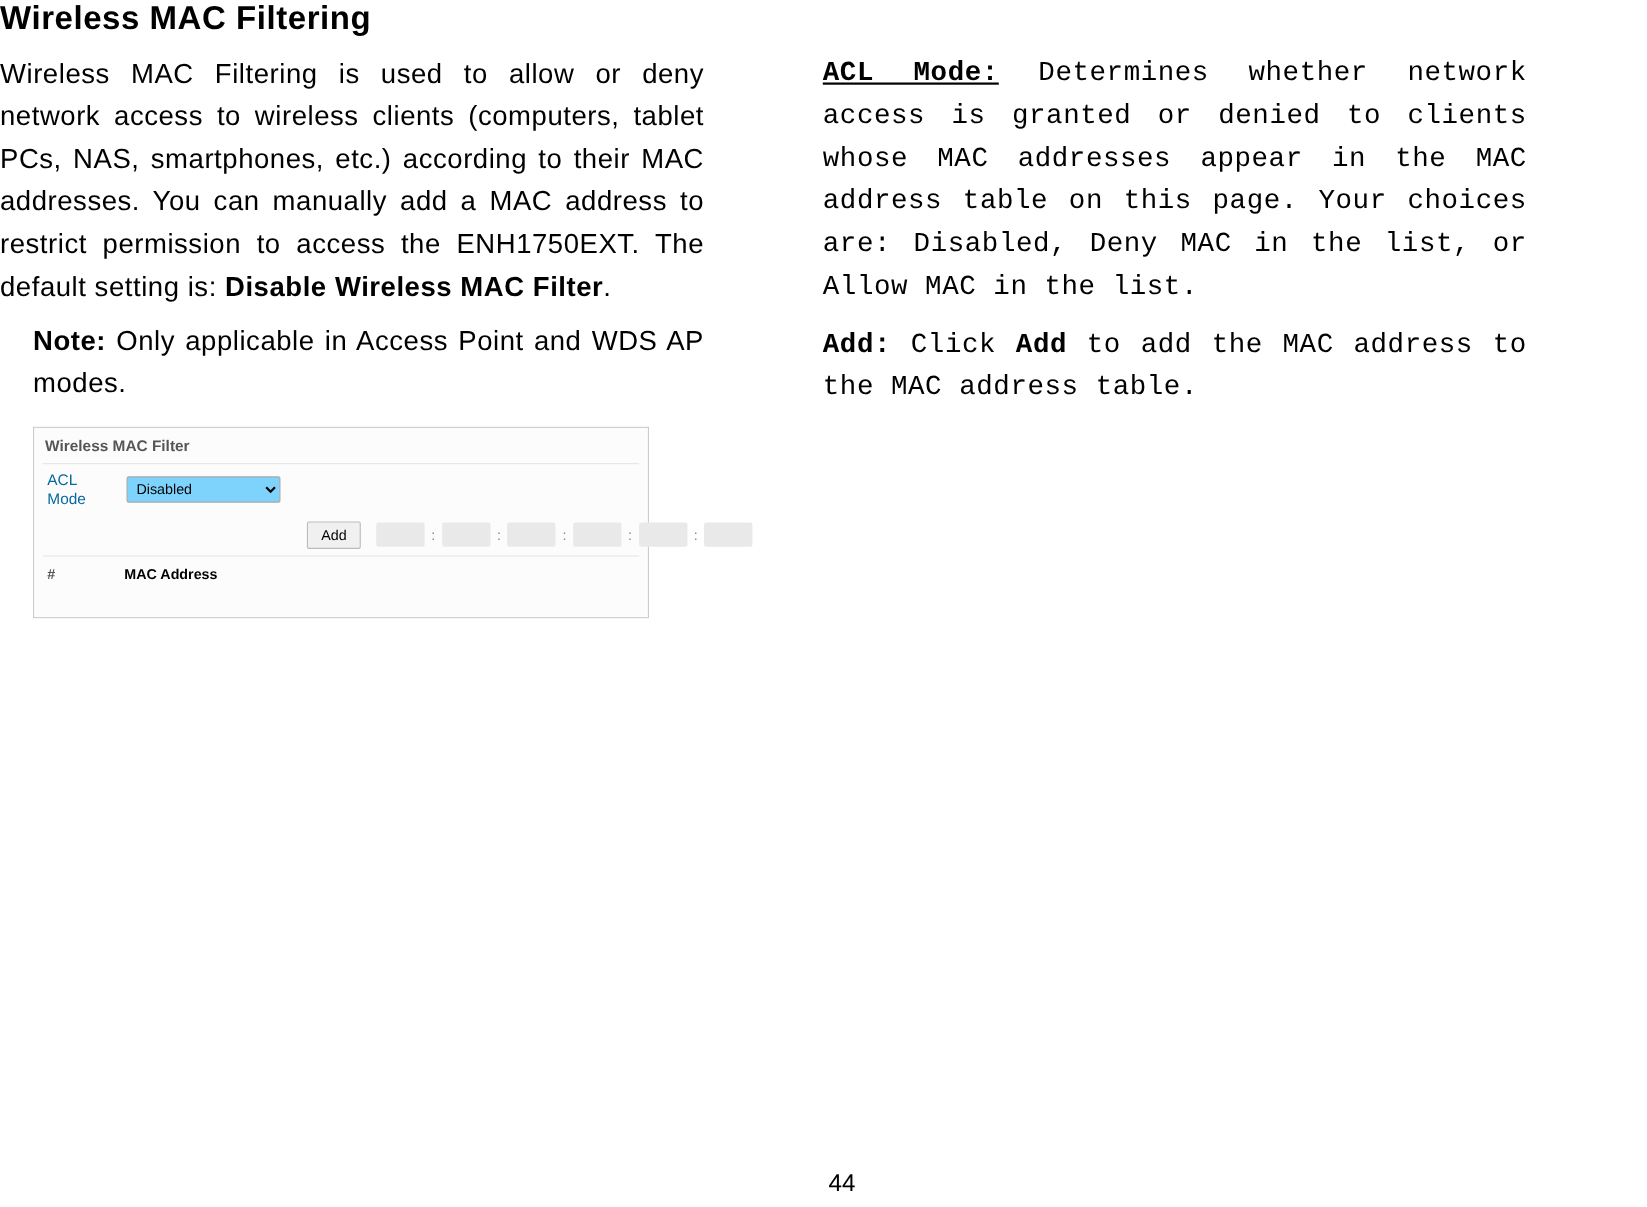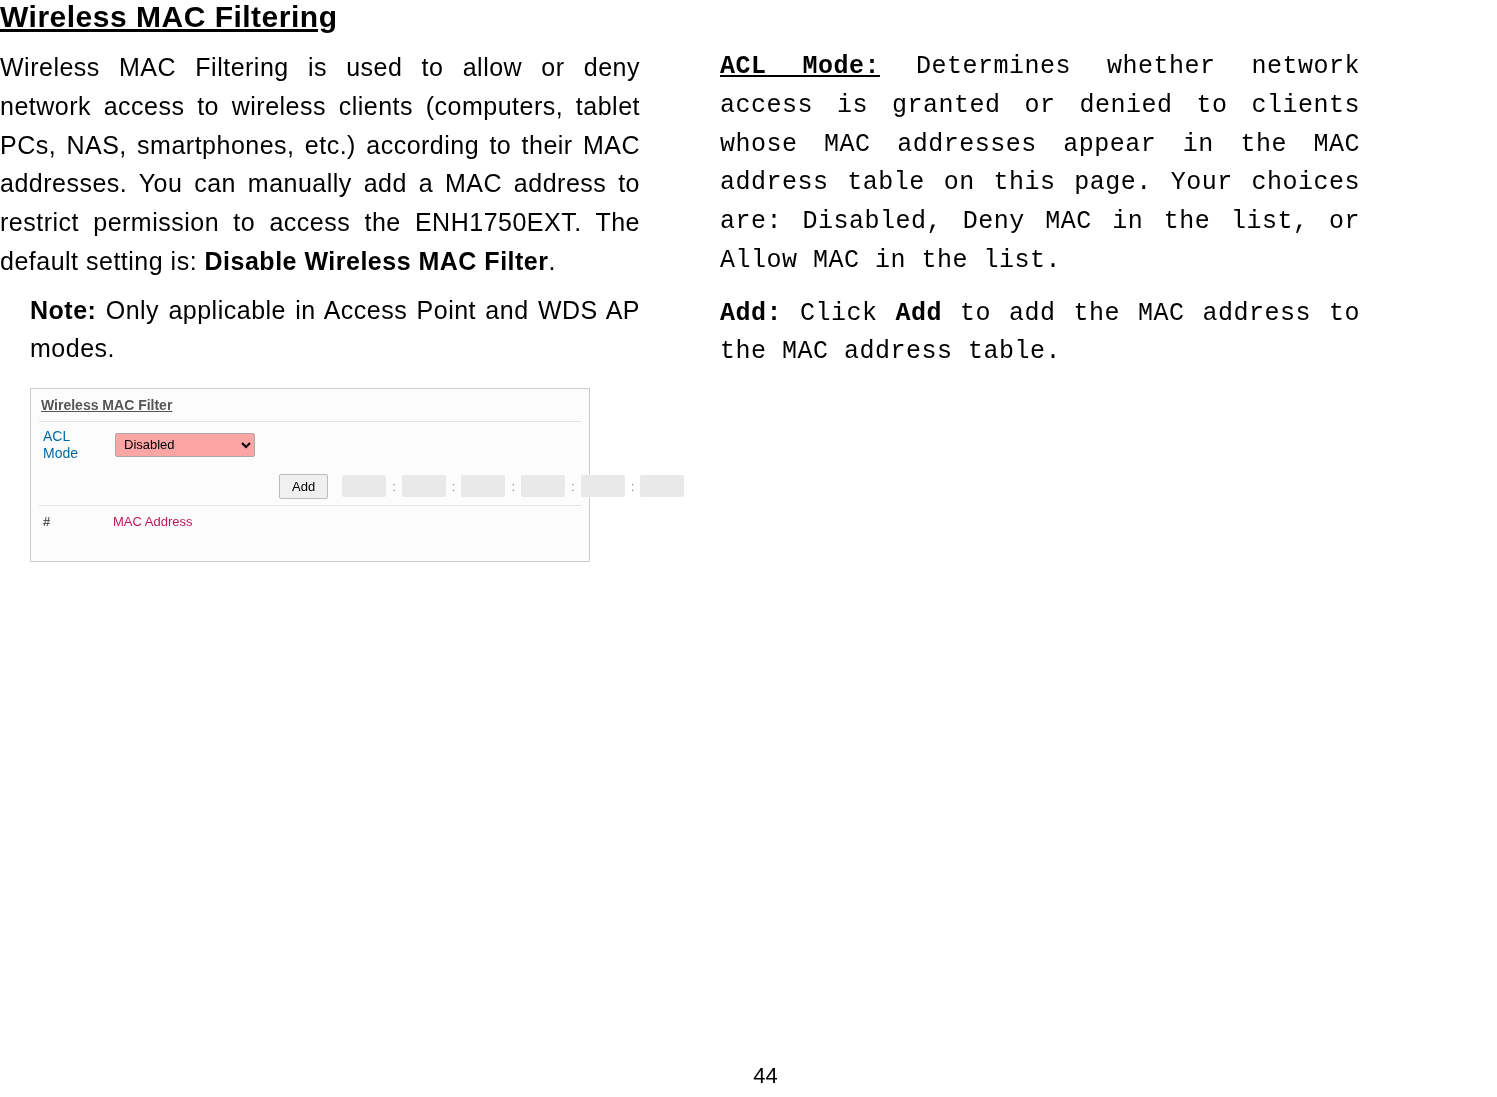--- a/index.html
+++ b/index.html
@@ -16,25 +16,24 @@
     width: 100%;
     height: 100%;
     box-sizing: border-box;
     padding: 0 0 40px 0;
   }
   .title {
     font-size: 30px;
     font-weight: 700;
     padding: 0 0 14px 0;
     letter-spacing: 0.5px;
-    text-decoration: underline;
   }
   .columns {
     display: flex;
-    gap: 80px;
+    gap: 108px;
     padding: 0 0 0 0;
   }
   .col-left {
     width: 640px;
   }
   .col-right {
     width: 640px;
   }
   .para {
     font-size: 25px;
@@ -61,41 +60,40 @@
     padding: 6px 8px 30px 8px;
     box-sizing: border-box;
     font-size: 14px;
     color: #444;
   }
   .fig-title {
     font-size: 14px;
     font-weight: 700;
     color: #555;
     padding: 2px 0 8px 2px;
-    text-decoration: underline;
   }
   .fig-row {
     display: flex;
     align-items: center;
     border-top: 1px solid #e5e5e5;
     padding: 6px 4px;
     gap: 20px;
   }
   .fig-label {
     width: 52px;
     font-size: 14px;
     color: #0369a1;
     line-height: 1.2;
   }
   .fig-select {
     width: 140px;
     height: 24px;
     font-size: 13px;
     border: 1px solid #aaa;
-    background: #fca5a5;
+    background: #7dd3fc;
     padding: 2px 4px;
     border-radius: 2px;
   }
   .fig-row2 {
     display: flex;
     align-items: center;
     padding: 6px 4px 6px 240px;
     gap: 6px;
   }
   .mac-seg {
@@ -126,22 +124,22 @@
     gap: 50px;
   }
   .hash-col {
     width: 20px;
     font-size: 13px;
     color: #555;
     font-weight: 700;
   }
   .mac-col {
     font-size: 13px;
-    color: #be185d;
-    font-weight: 400;
+    color: #000000;
+    font-weight: 700;
   }
   .r-para {
     font-size: 25px;
     line-height: 1.55;
     text-align: justify;
     margin: 0 0 14px 0;
     letter-spacing: 0.5px;
     font-family: Liberation Mono, monospace;
   }
   .page-number {

